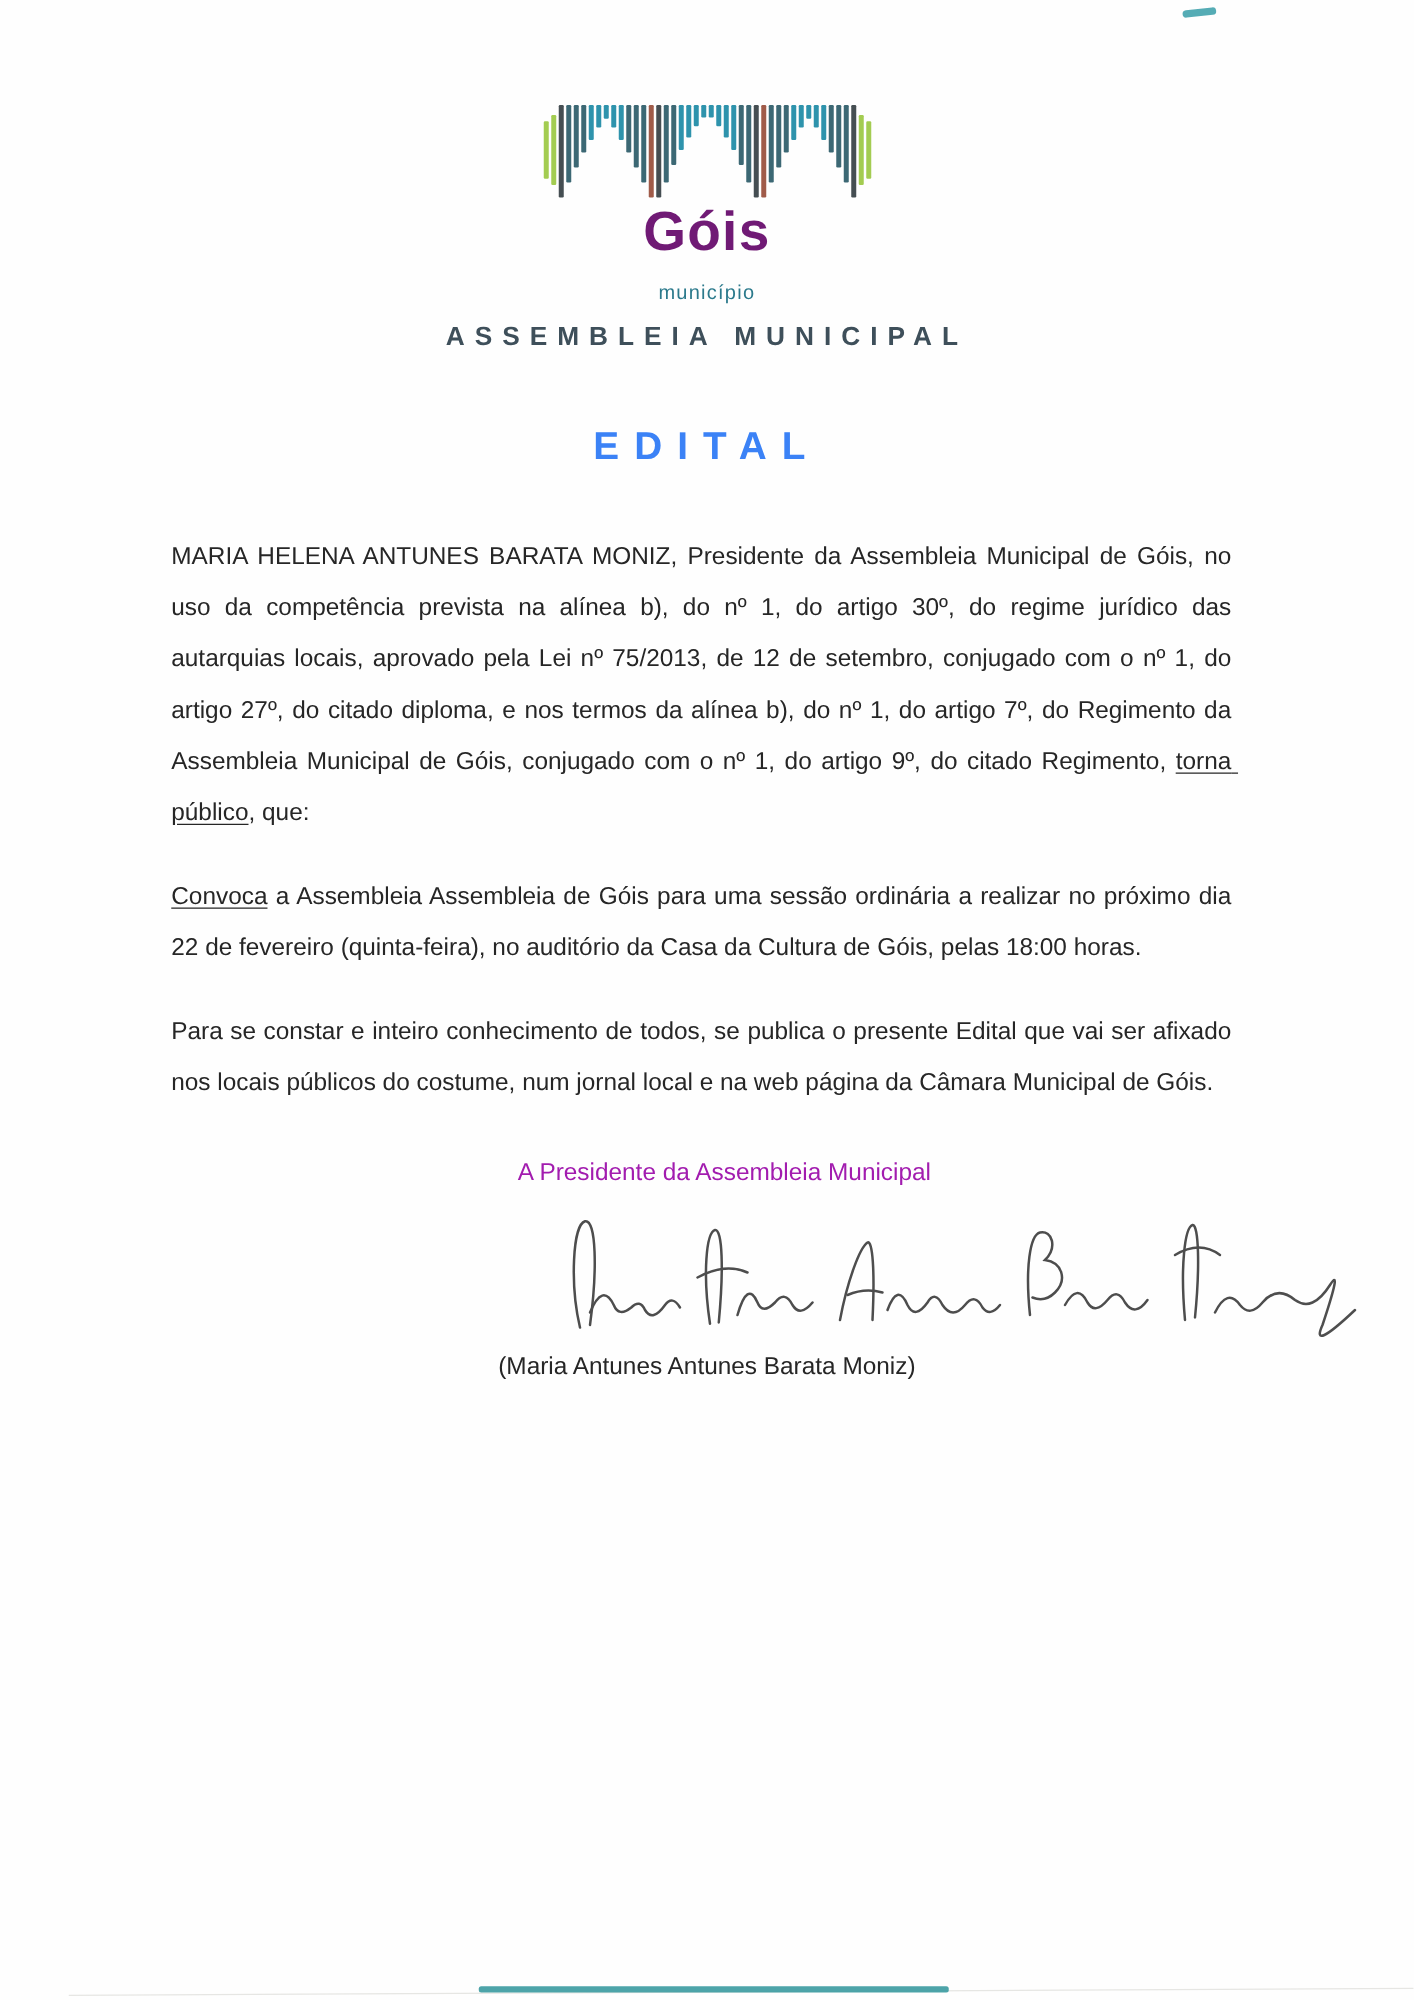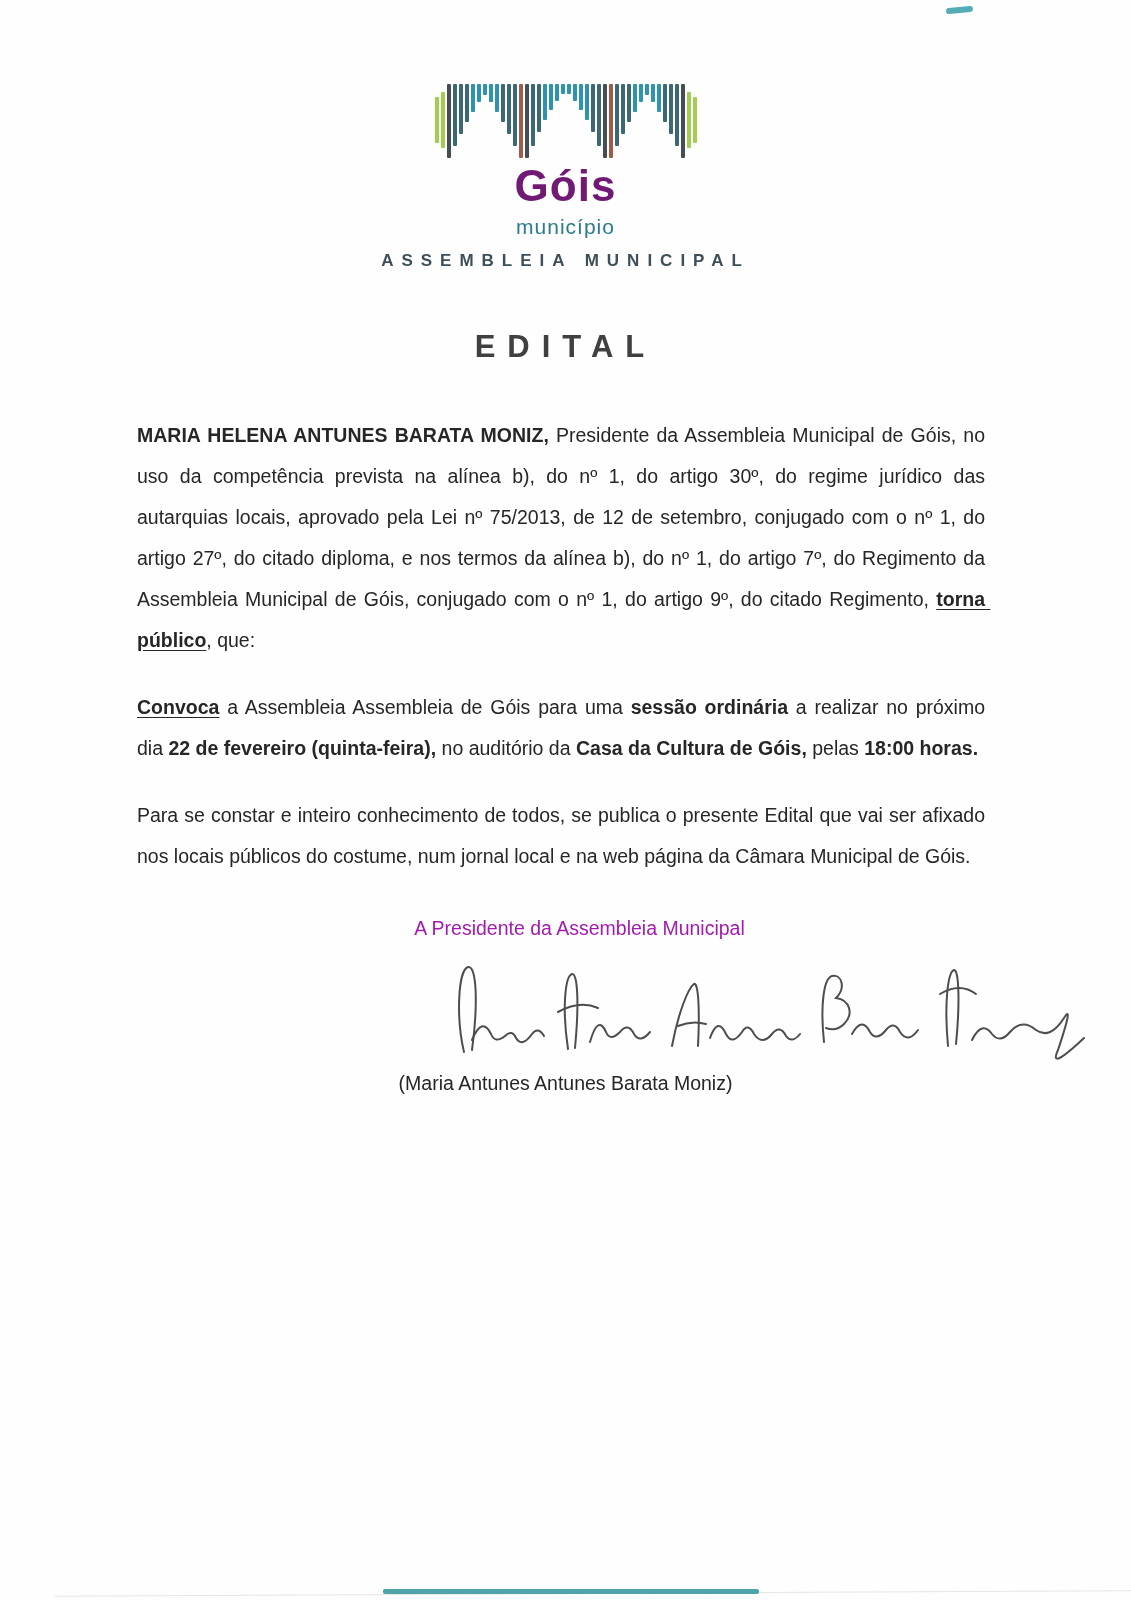--- a/index.html
+++ b/index.html
@@ -13,44 +13,44 @@
   }
   
   .logo-block{padding-top:84px;text-align:center;}
   .bridge{display:flex;justify-content:center;align-items:flex-start;gap:2px;height:76px;}
   .bridge .bar{width:4px;border-radius:1px;flex:0 0 auto;}
   .logo-name{
     margin-top:4px;
     font-size:44px;font-weight:700;letter-spacing:1px;line-height:1.0;
   }
   .logo-sub{
-    margin-top:7px;
-    font-size:21px;font-weight:400;letter-spacing:1px;line-height:1.1;
+    margin-top:18px;
+    font-size:16px;font-weight:400;letter-spacing:1px;line-height:1.1;
   }
   .logo-org{
     margin-top:14px;
-    font-size:17px;font-weight:600;letter-spacing:8px;line-height:1.1;
+    font-size:21px;font-weight:600;letter-spacing:8px;line-height:1.1;
   }
   
   .doc-title{
     margin-top:58px;
     text-align:center;
     font-size:31px;font-weight:700;letter-spacing:12px;
-    color:#404040;
+    color:#3b82f6;
   }
   
   .content{margin:50px 146px 0 137px;}
   .para{
     font-size:19.5px;line-height:41px;
     text-align:justify;
     margin:0 0 26px 0;
     color:#262626;
   }
   .para span{white-space:pre-wrap;}
-  .seg-b{font-weight:700;}
+  .seg-b{font-weight:400;}
   .seg-u{text-decoration:underline;text-underline-offset:3px;}
   
   .date-line{
     margin-top:96px;
     text-align:center;
     font-size:19.5px;color:#262626;
   }
   .signer-title{
     margin-top:40px;
     text-align:center;

